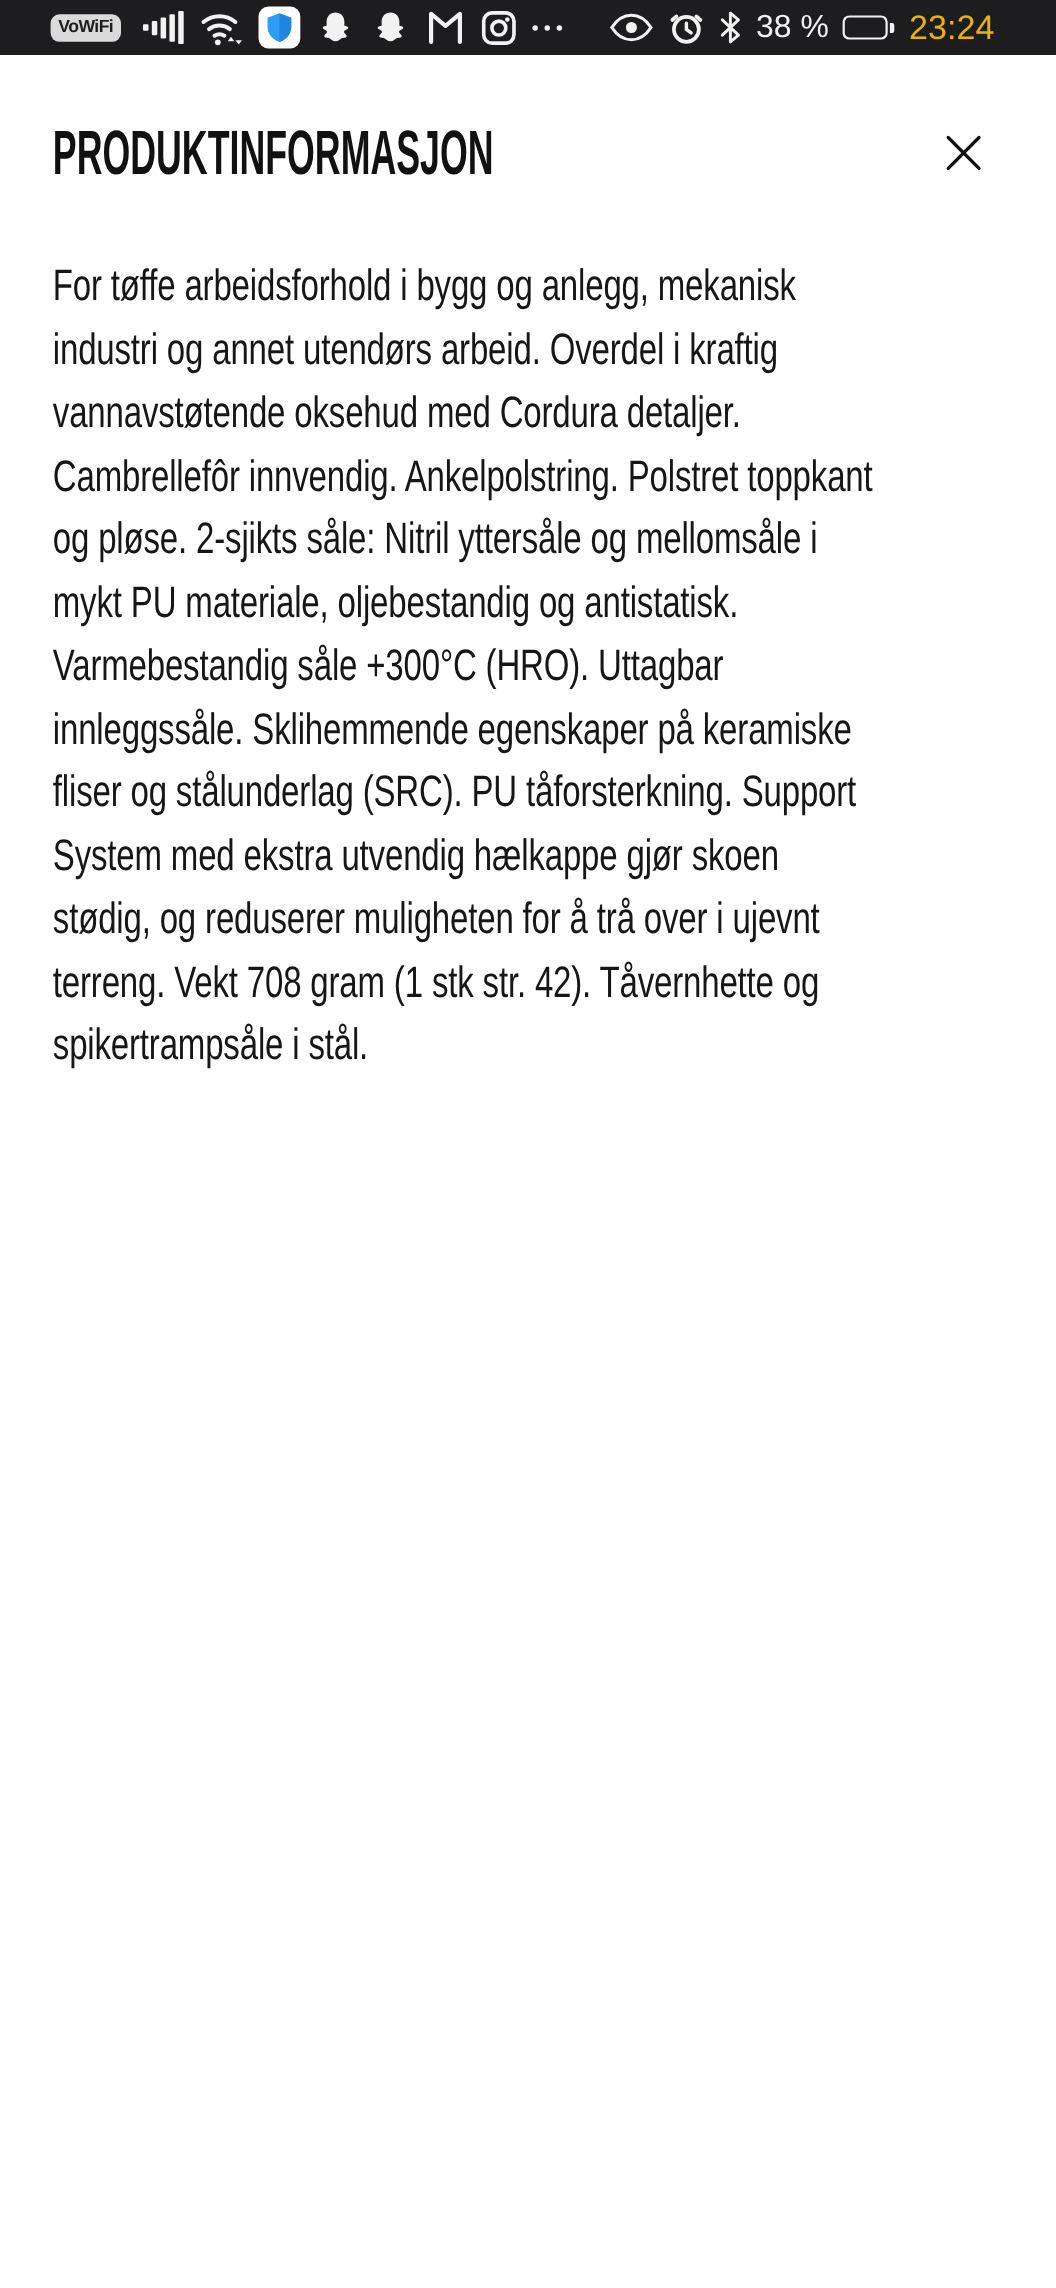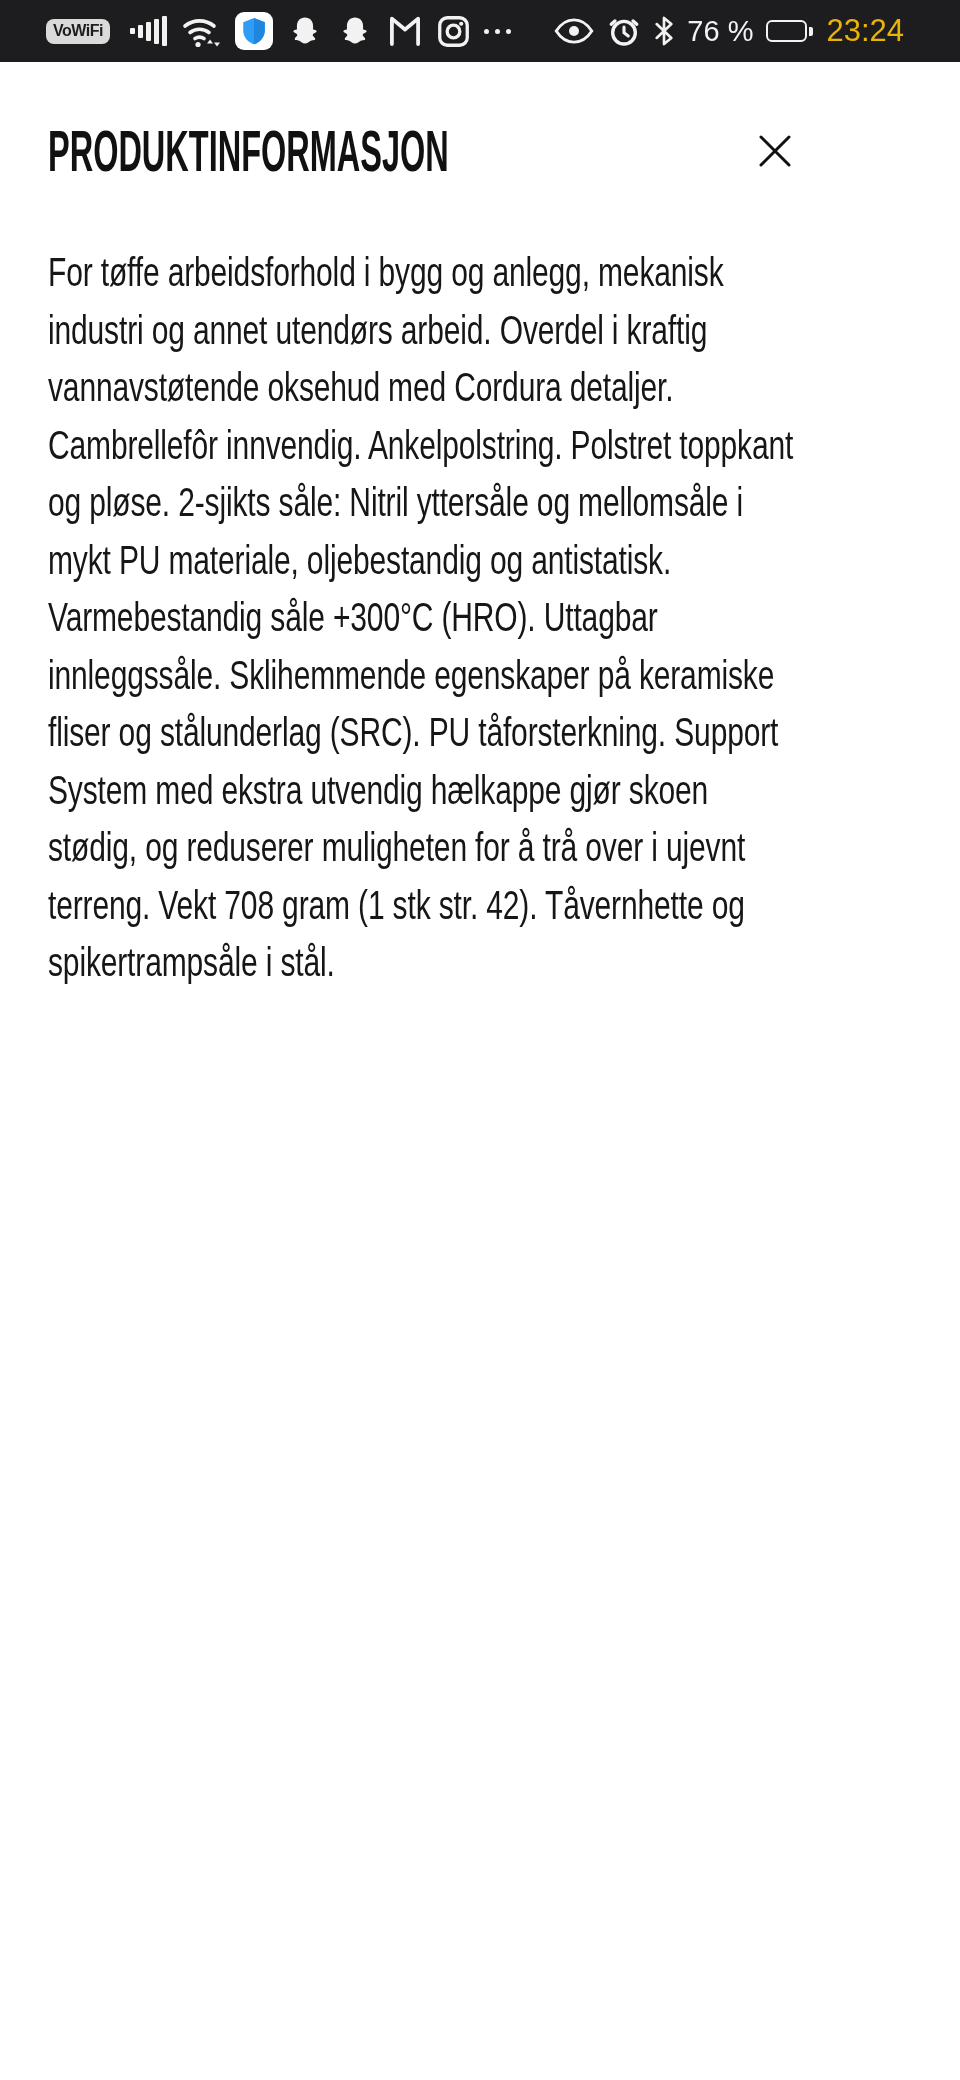--- a/index.html
+++ b/index.html
@@ -8,21 +8,21 @@
     position: relative;
     width: 960px;
     height: 2080px;
     background: #ffffff;
     overflow: hidden;
     font-family: "Liberation Sans", sans-serif;
   }
 
   
   .status-bar {
-    height: 62px;
+    height: 50px;
     background: #1d1d1f;
     display: flex;
     align-items: center;
     justify-content: space-between;
     padding: 0 56px 0 46px;
     color: #f2f2f2;
   }
   .sb-left, .sb-right { display: flex; align-items: center; }
   .sb-left  > * { margin-right: 14px; }
   .sb-right > * { margin-left: 13px; }
@@ -74,21 +74,21 @@
   .battery .nub {
     position: absolute; right: 0; top: 8px;
     width: 4px; height: 9px; background: #f2f2f2;
     border-radius: 0 2px 2px 0;
   }
 
   
   .modal-header {
     display: flex;
     align-items: center;
-    justify-content: flex-start;
+    justify-content: space-between;
     padding: 56px 60px 0 48px;
   }
   .page-title {
     font-size: 57px;
     font-weight: bold;
     color: #111111;
     letter-spacing: 0;
     white-space: nowrap;
     display: inline-block;
     transform: scaleX(0.57);
@@ -196,21 +196,21 @@
           <path d="M5.6 4.9 3 7.2M18.4 4.9 21 7.2" stroke="#f2f2f2" stroke-width="2.4" stroke-linecap="round"></path>
         </svg>
       </span>
 
       <span class="icon">
         <svg width="20" height="32" viewBox="0 0 14 24" fill="none">
           <path d="M1.5 6.8 12.5 17.2 7 21.8V2.2l5.5 4.6L1.5 17.2" stroke="#f2f2f2" stroke-width="2" stroke-linejoin="round" stroke-linecap="round"></path>
         </svg>
       </span>
 
-      <span class="sb-text">76 %</span>
+      <span class="sb-text">38 %</span>
 
       <span class="battery">
         <span class="body"><span class="fill"></span></span>
         <span class="nub"></span>
       </span>
 
       <span class="sb-time">23:24</span>
     </div>
   </div>
 

